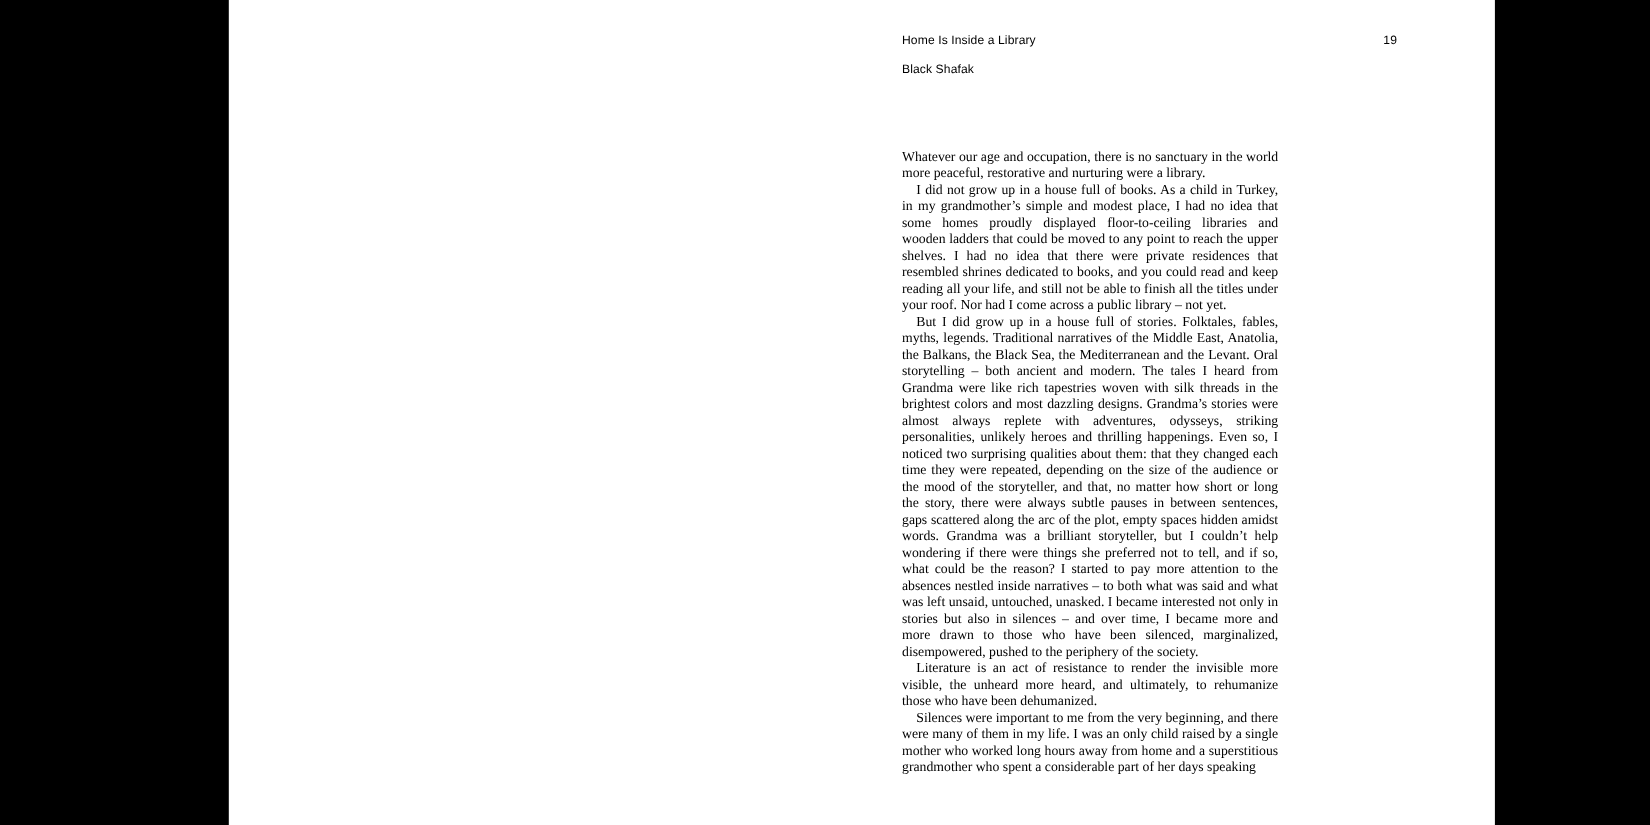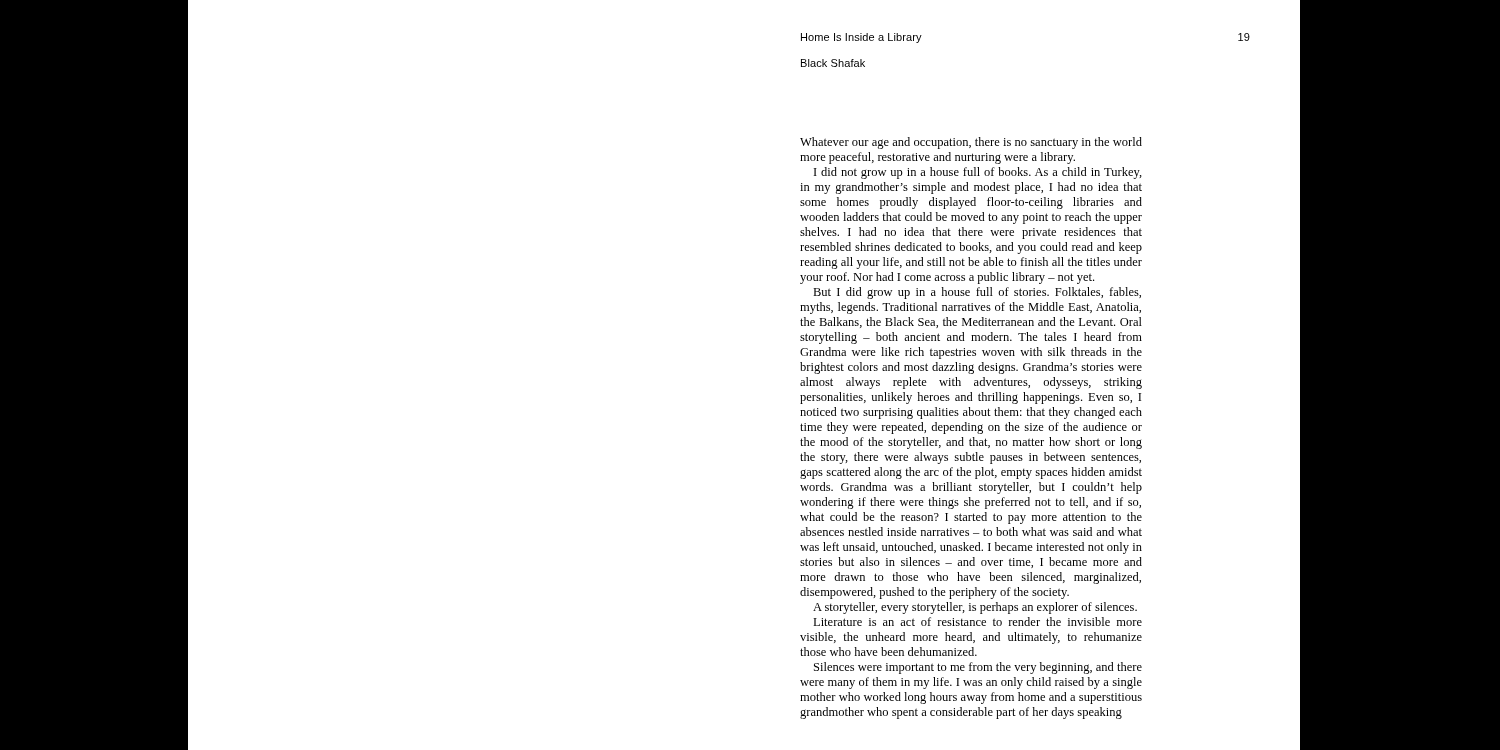--- a/index.html
+++ b/index.html
@@ -11,26 +11,27 @@
     overflow: hidden;
   }
   .stage {
     position: relative;
     width: 1500px;
     height: 750px;
     background: #000000;
   }
   .page {
     position: absolute;
-    left: 188px;
+    left: 208px;
     top: 0;
     width: 1112px;
     height: 750px;
     background: #ffffff;
     overflow: hidden;
+    padding-left: 39px;
   }
   .running-head {
     position: absolute;
     left: 612px;
     top: 31px;
     width: 450px;
     display: flex;
     justify-content: space-between;
     align-items: baseline;
     font-family: "Liberation Sans", sans-serif;
@@ -77,18 +78,17 @@
   <div class="page">
     <div class="running-head">
       <span>Home Is Inside a Library</span>
       <span>19</span>
     </div>
     <div class="author">Black Shafak</div>
     <div class="body-text">
         <p class="para">Whatever our age and occupation, there is no sanctuary in the world more peaceful, restorative and nurturing were a library.</p>
         <p class="para">I did not grow up in a house full of books. As a child in Turkey, in my grandmother’s simple and modest place, I had no idea that some homes proudly displayed floor-to-ceiling libraries and wooden ladders that could be moved to any point to reach the upper shelves. I had no idea that there were private residences that resembled shrines dedicated to books, and you could read and keep reading all your life, and still not be able to finish all the titles under your roof. Nor had I come across a public library – not yet.</p>
         <p class="para">But I did grow up in a house full of stories. Folktales, fables, myths, legends. Traditional narratives of the Middle East, Anatolia, the Balkans, the Black Sea, the Mediterranean and the Levant. Oral storytelling – both ancient and modern. The tales I heard from Grandma were like rich tapestries woven with silk threads in the brightest colors and most dazzling designs. Grandma’s stories were almost always replete with adventures, odysseys, striking personalities, unlikely heroes and thrilling happenings. Even so, I noticed two surprising qualities about them: that they changed each time they were repeated, depending on the size of the audience or the mood of the storyteller, and that, no matter how short or long the story, there were always subtle pauses in between sentences, gaps scattered along the arc of the plot, empty spaces hidden amidst words. Grandma was a brilliant storyteller, but I couldn’t help wondering if there were things she preferred not to tell, and if so, what could be the reason? I started to pay more attention to the absences nestled inside narratives – to both what was said and what was left unsaid, untouched, unasked. I became interested not only in stories but also in silences – and over time, I became more and more drawn to those who have been silenced, marginalized, disempowered, pushed to the periphery of the society.</p>
-        <p class="para">A storyteller, every storyteller, is perhaps an explorer of silences.</p>
         <p class="para">Literature is an act of resistance to render the invisible more visible, the unheard more heard, and ultimately, to rehumanize those who have been dehumanized.</p>
         <p class="para">Silences were important to me from the very beginning, and there were many of them in my life. I was an only child raised by a single mother who worked long hours away from home and a superstitious grandmother who spent a considerable part of her days speaking</p>
       </div>
   </div>
 </div>
 
 </body></html>

